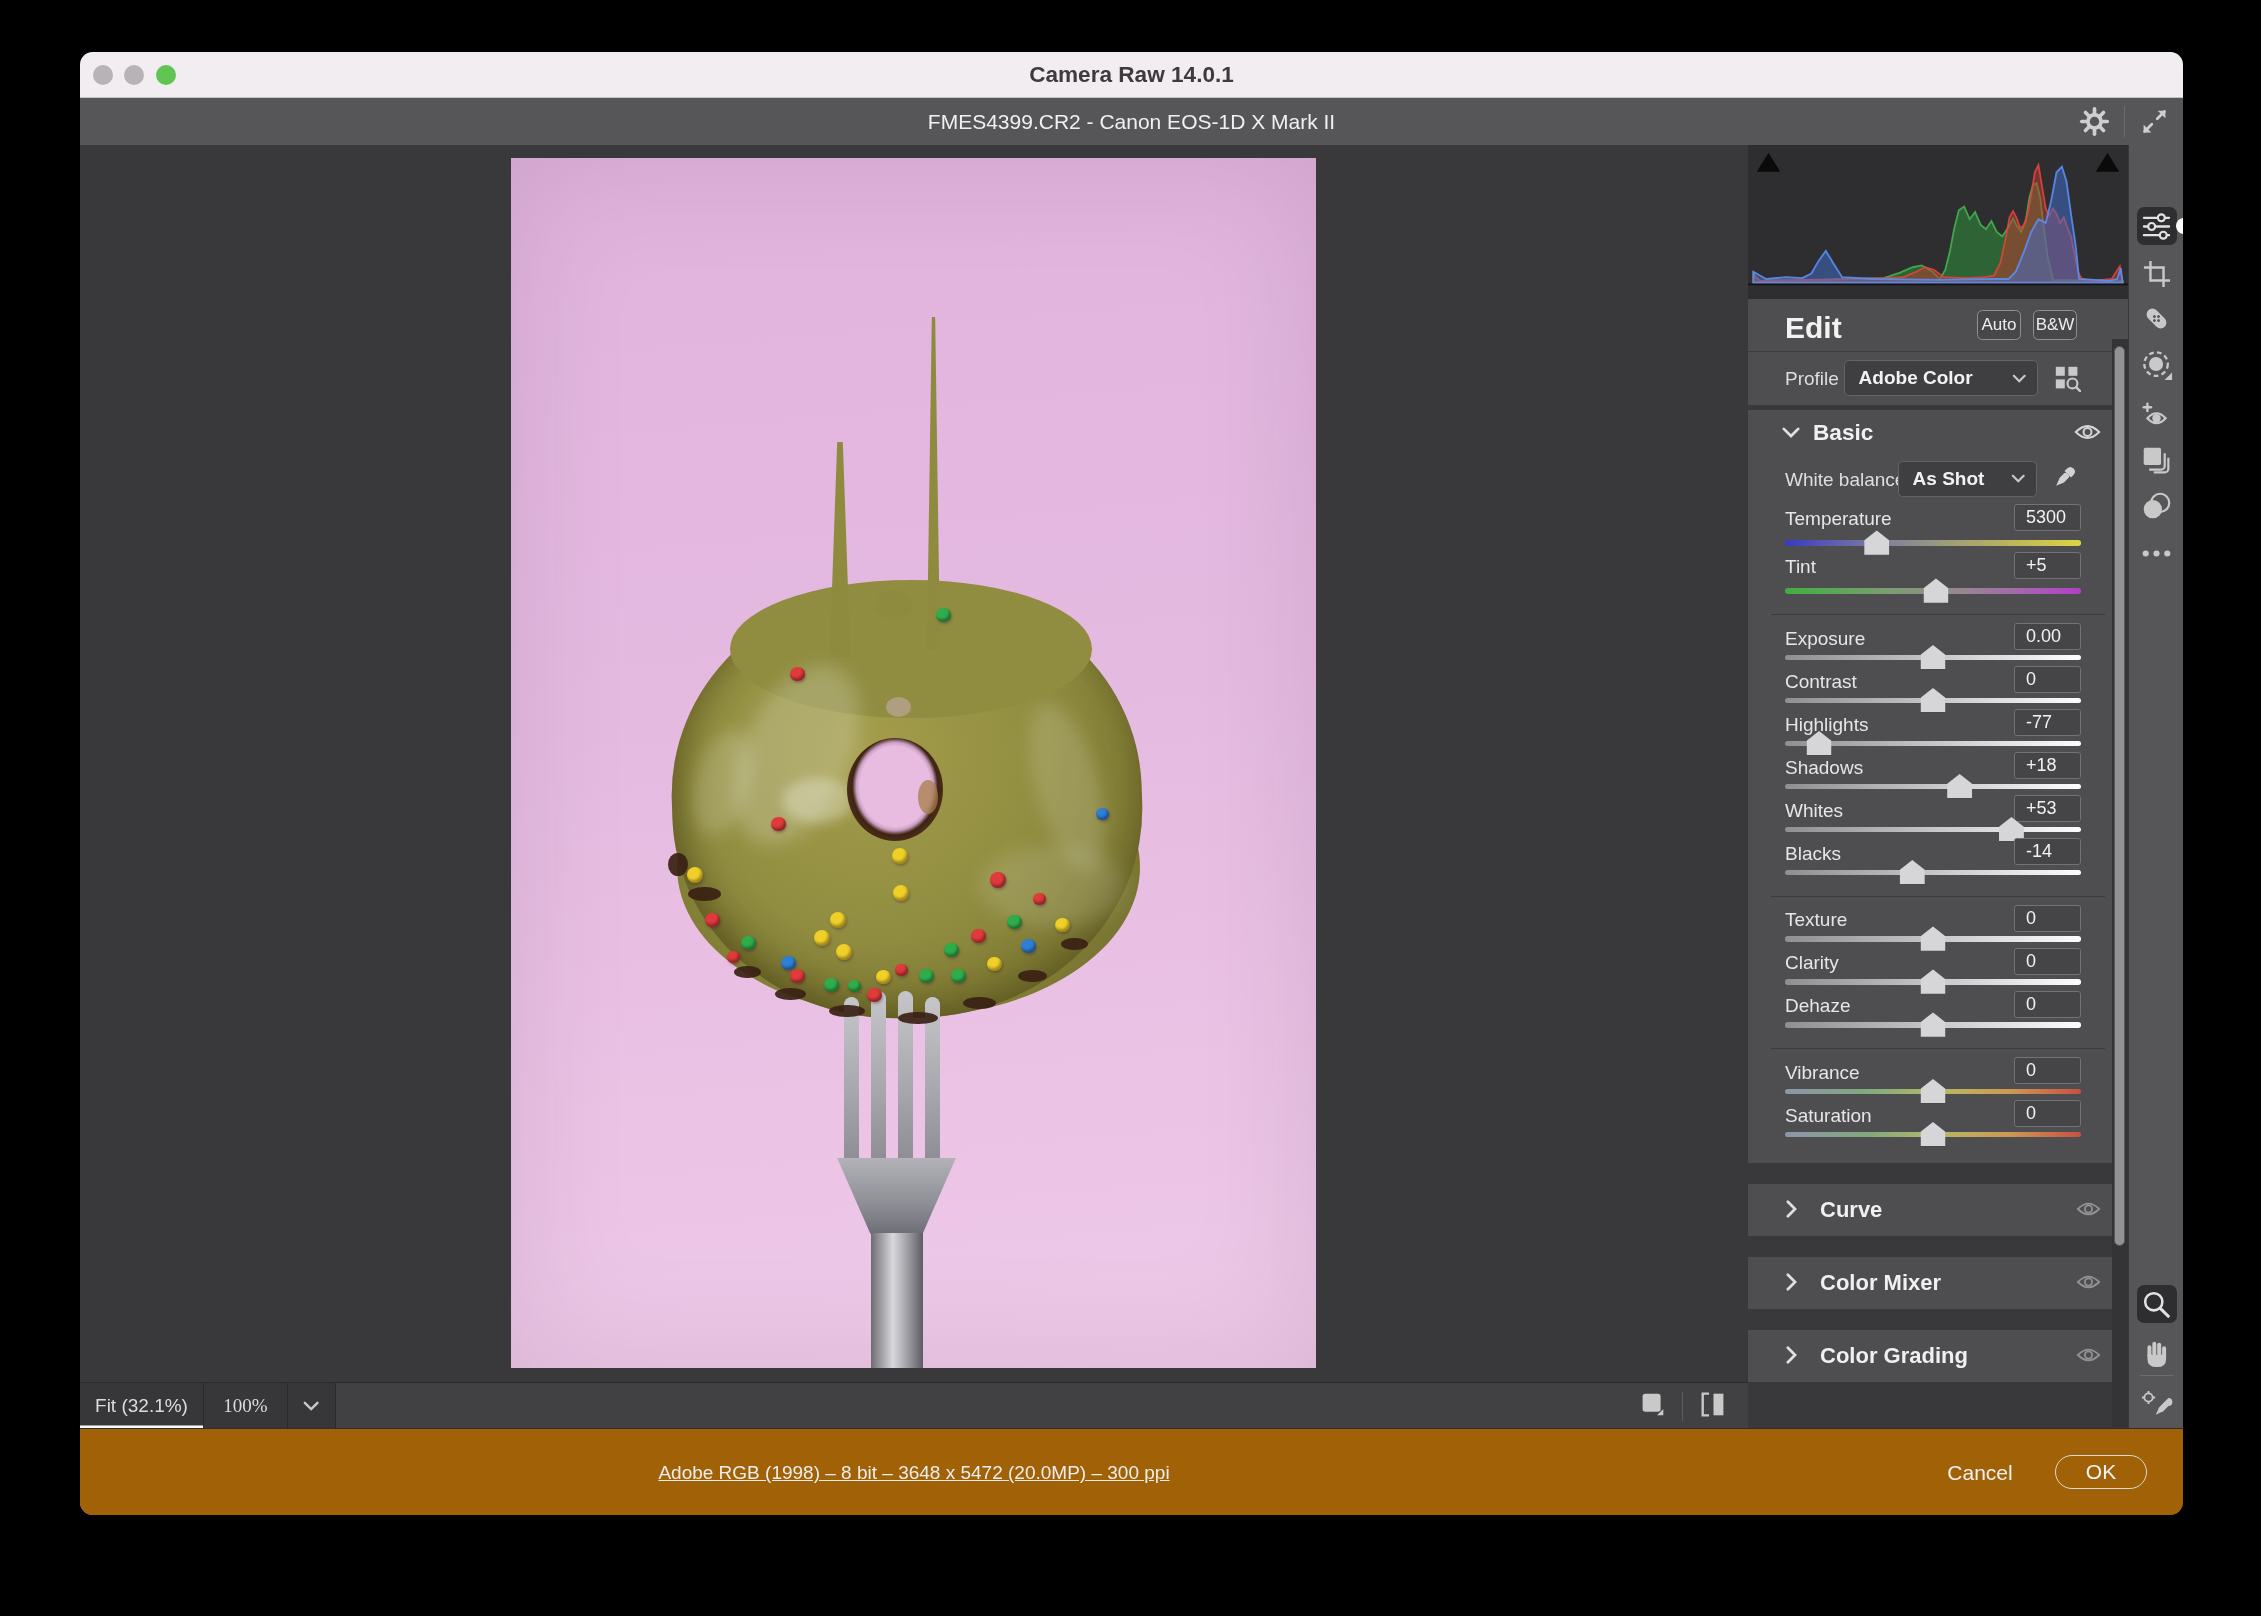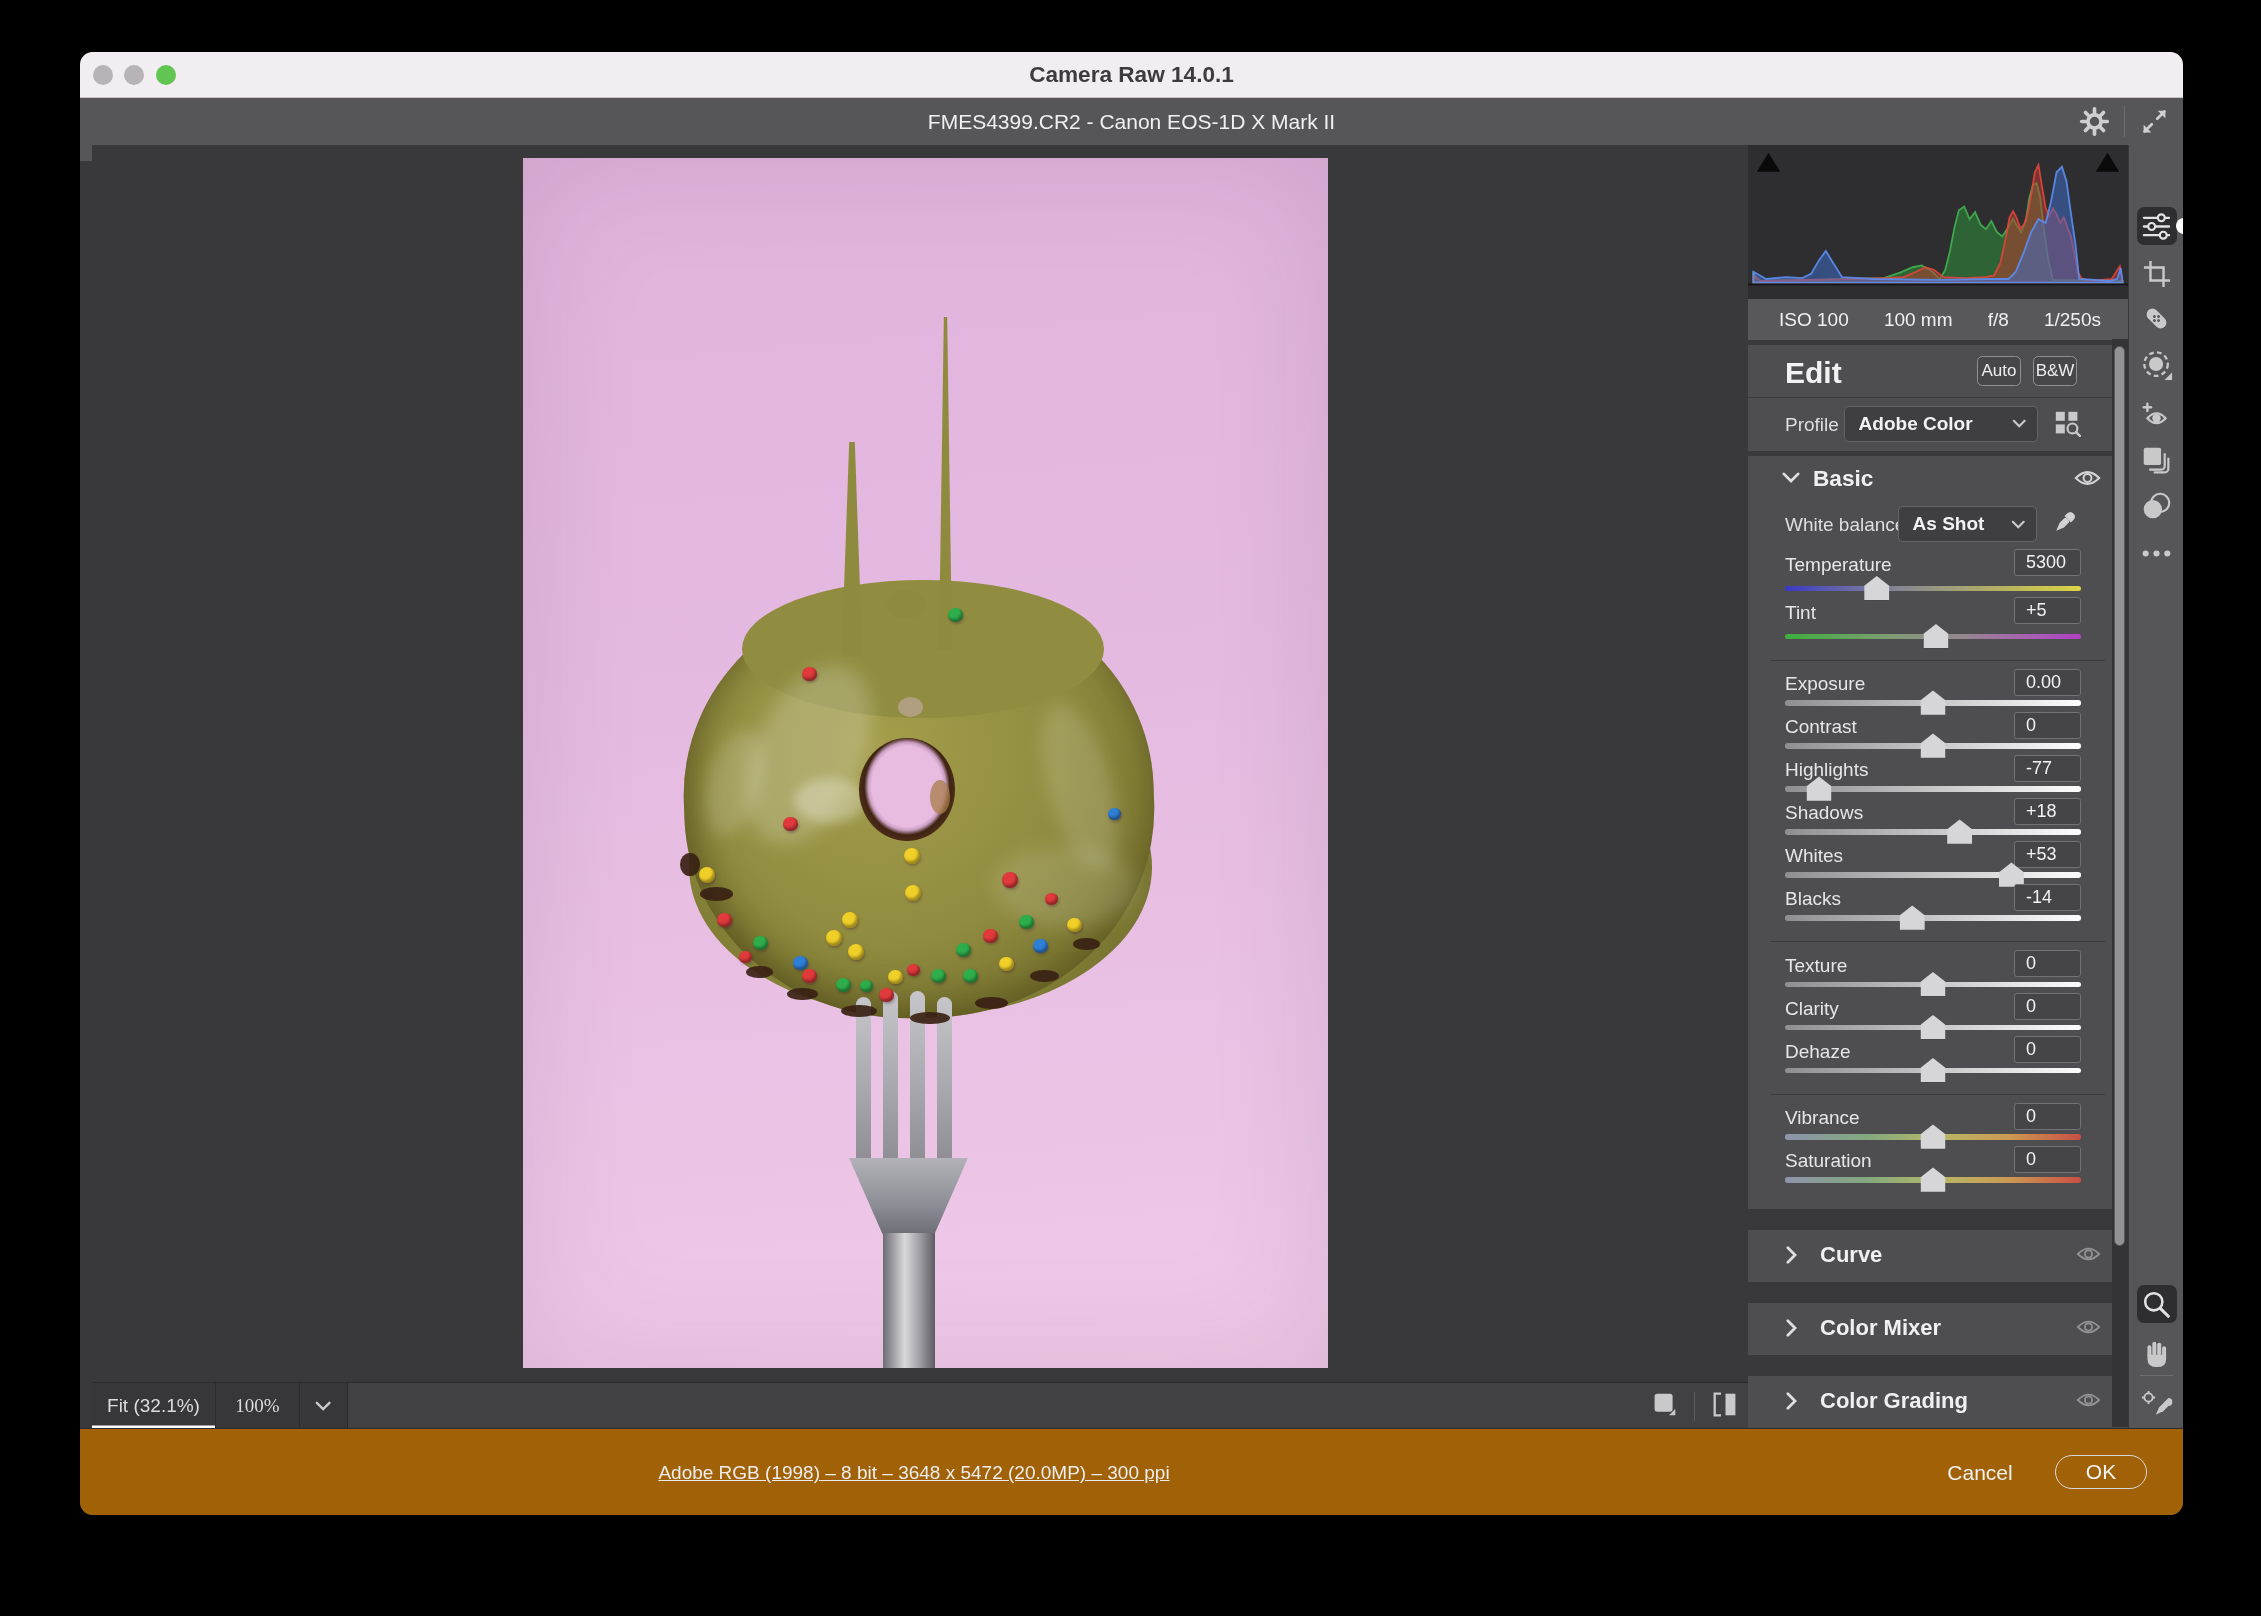--- a/index.html
+++ b/index.html
@@ -16,21 +16,21 @@
   .wtitle{position:absolute;left:0;right:0;top:0;height:45px;line-height:45px;text-align:center;
           font-size:22.6px;font-weight:bold;color:#3e3a3d;}
   
   .filebar{position:absolute;left:0;top:46px;width:2103px;height:63px;background:#565659;}
   .ftitle{position:absolute;left:0;right:0;top:0;height:47px;line-height:47px;text-align:center;
           font-size:21px;color:#f0f0f0;}
   .fb-icons{position:absolute;right:14.5px;top:0;height:47px;display:flex;align-items:center;gap:14.5px;}
   .fb-icons .vdiv{width:0.9px;height:31px;background:#6d6d70;}
   .fb-icons svg{display:block;}
   
-  .canvas{position:absolute;left:12px;top:93px;width:1668px;height:1464px;background:#8b5cf6;}
+  .canvas{position:absolute;left:0;top:93px;width:1668px;height:1464px;background:#8b5cf6;}
   .image-area{position:absolute;left:0;top:0;width:1668px;height:1237px;background:#39393b;}
   .photo{position:absolute;left:431px;top:12.7px;width:805px;height:1210px;overflow:hidden;
          background:linear-gradient(175deg,#e0b3dd 0%,#e5bae1 45%,#efcae8 100%);
          box-shadow:inset 0 0 127px rgba(40,10,40,.10);}
   .photo *{position:absolute;}
   .donut-lower{left:166px;top:559px;width:463px;height:300px;border-radius:50%;
        background:radial-gradient(circle at 45% 30%,#99943f 0%,#8a873a 55%,#757130 85%,#676428 100%);}
   .donut-main{left:161px;top:428px;width:470px;height:432px;border-radius:48%;transform:rotate(-2deg);
        background:radial-gradient(circle at 42% 38%,#a39d4b 0%,#928e41 45%,#7d7933 78%,#6b682b 96%);
        box-shadow:inset 0 -18px 41px rgba(55,45,10,.35), inset 12.7px 0 27px rgba(60,50,15,.25);}
@@ -292,26 +292,20 @@
         <rect x="0" y="153" width="420" height="2" fill="#151515"></rect>
       </svg>
       <svg style="position:absolute;left:7.2px;top:5.4px;" width="27" height="23.5" viewBox="0 0 30 26">
         <polygon points="2,24 15,3 28,24" fill="#0a0a0a"></polygon>
       </svg>
       <svg style="position:absolute;right:7.2px;top:5.4px;" width="27" height="23.5" viewBox="0 0 30 26">
         <polygon points="2,24 15,3 28,24" fill="#0a0a0a"></polygon>
       </svg>
     </div>
 
-    <div class="exifbar">
-      <span>ISO 100</span>
-      <span>100 mm</span>
-      <span>f/8</span>
-      <span>1/250s</span>
-    </div>
 
     <div class="editblock">
       <div class="edit-header">
         <span class="edit-title">Edit</span>
         <div class="pill-btn auto-btn">Auto</div>
         <div class="pill-btn bw-btn">B&amp;W</div>
       </div>
       <div class="profile-row">
         <span class="row-label" style="top:16.3px;">Profile</span>
         <div class="dropdown" style="left:96px;top:8.1px;width:194px;">

